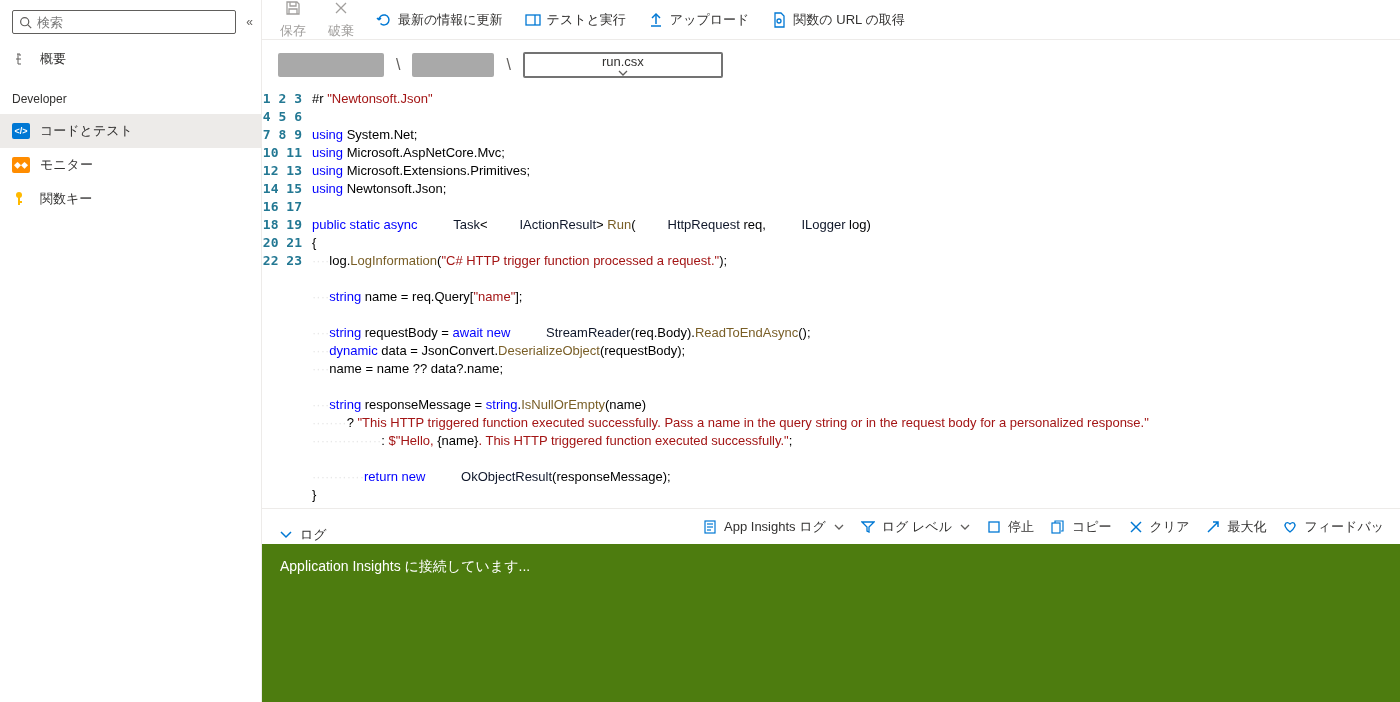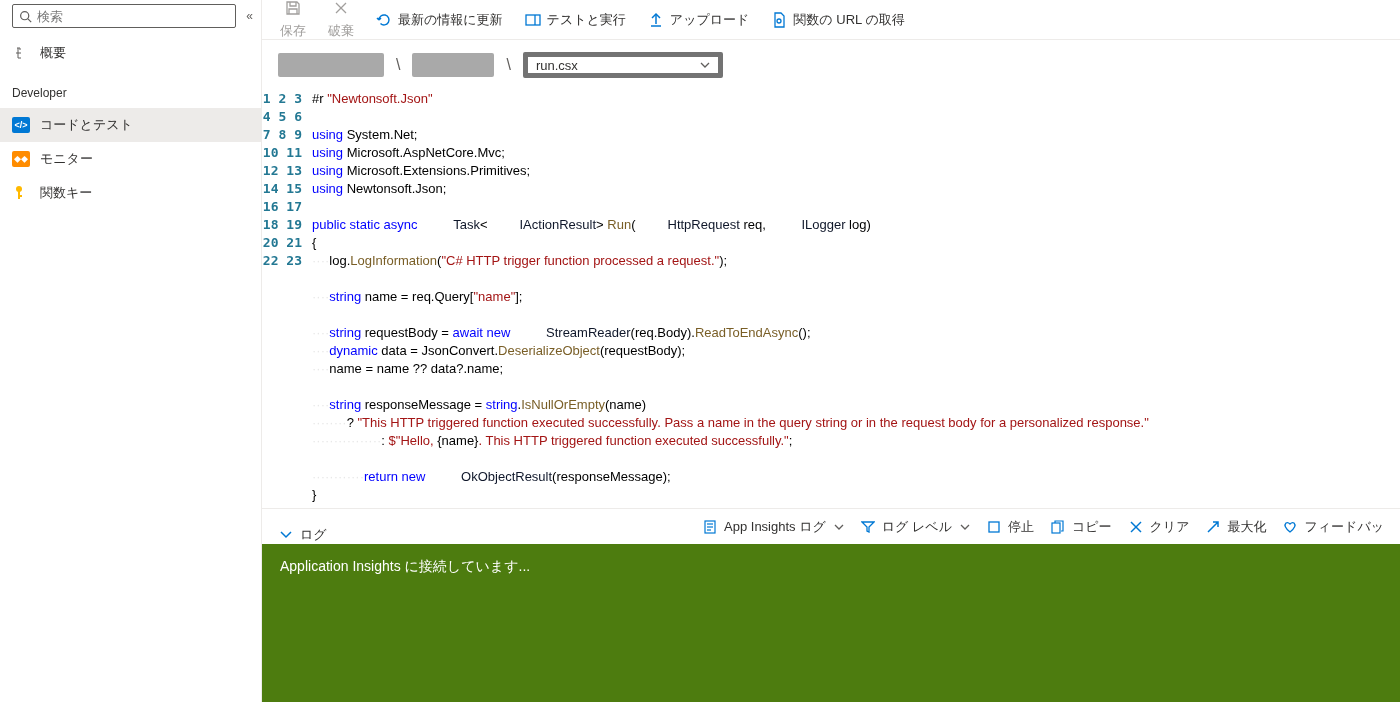--- a/index.html
+++ b/index.html
@@ -1,38 +1,38 @@
 <!DOCTYPE html>
 <html><head>
   <meta charset="utf-8">
   <style>
     * { margin: 0; padding: 0; box-sizing: border-box; font-family: "Segoe UI", -apple-system, sans-serif; }
     body { width: 1400px; height: 702px; display: flex; background: #fff; overflow: hidden; font-size: 13px; color: #323130; }
     
-    .sidebar { width: 262px; height: 100%; border-right: 1px solid #edebe9; display: flex; flex-direction: column; padding-top: 4px; }
+    .sidebar { width: 262px; height: 100%; border-right: 1px solid #edebe9; display: flex; flex-direction: column; padding-top: 10px; }
     .search-row { display: flex; align-items: center; padding: 0 8px 8px 12px; gap: 10px; }
     .search-box { flex: 1; height: 24px; border: 1px solid #605e5c; display: flex; align-items: center; padding: 0 6px; gap: 5px; border-radius: 2px; }
     .search-input { border: none; outline: none; font-size: 13px; width: 100%; }
     .collapse-btn { color: #605e5c; cursor: pointer; font-size: 12px; }
     
     .nav-item { height: 34px; display: flex; align-items: center; padding: 0 12px; gap: 10px; cursor: pointer; position: relative; }
     .nav-item.active { background: #edebe9; }
     .nav-item .icon { width: 18px; height: 18px; display: flex; align-items: center; justify-content: center; }
     .section-header { padding: 16px 12px 8px; font-size: 12px; color: #323130; }
     
     .main { flex: 1; display: flex; flex-direction: column; height: 100%; }
     .toolbar { height: 40px; display: flex; align-items: center; padding: 0 10px; gap: 6px; border-bottom: 1px solid #edebe9; }
     .tool-btn { display: flex; align-items: center; gap: 6px; padding: 4px 8px; cursor: pointer; color: #323130; font-size: 13px; border-radius: 2px; }
     .tool-btn.disabled { color: #a19f9d; cursor: default; flex-direction: column; }
     .tool-icon { width: 16px; height: 16px; display: flex; align-items: center; justify-content: center; }
     
     .breadcrumb { height: 50px; display: flex; align-items: center; padding: 0 16px; gap: 8px; }
     .crumb-redact { background: #a9a9a9; height: 24px; border-radius: 2px; }
     .crumb-sep { color: #605e5c; font-size: 16px; padding: 0 4px; }
-    .file-select { width: 200px; height: 26px; border: 5px solid #737373; display: flex; align-items: center; justify-content: space-between; padding: 0 8px; cursor: pointer; border-radius: 2px; }
+    .file-select { width: 200px; height: 26px; border: 2px solid #737373; display: flex; align-items: center; justify-content: space-between; padding: 0 8px; cursor: pointer; border-radius: 2px; flex-direction: column; }
     
     .editor-wrap { flex: 1; display: flex; overflow: auto; position: relative; min-height: 0; }
     .gutter { width: 50px; padding-right: 10px; text-align: right; color: #237893; font-family: Consolas, Menlo, monospace; font-size: 13px; line-height: 18px; padding-top: 0; user-select: none; font-weight: bold; }
     .code { flex: 1; font-family: Consolas, Menlo, monospace; font-size: 13px; line-height: 18px; white-space: pre; color: #000; padding-right: 8px; }
     .code .indent-guide { color: #e8e8e8; }
     .code .kw { color: #0000ff; }
     .code .str { color: #a31515; }
     .code .type { color: #0f172a; margin-left: 32px; }
     .code .mtd { color: #795e26; }
     .code .fn { color: #795e26; }

